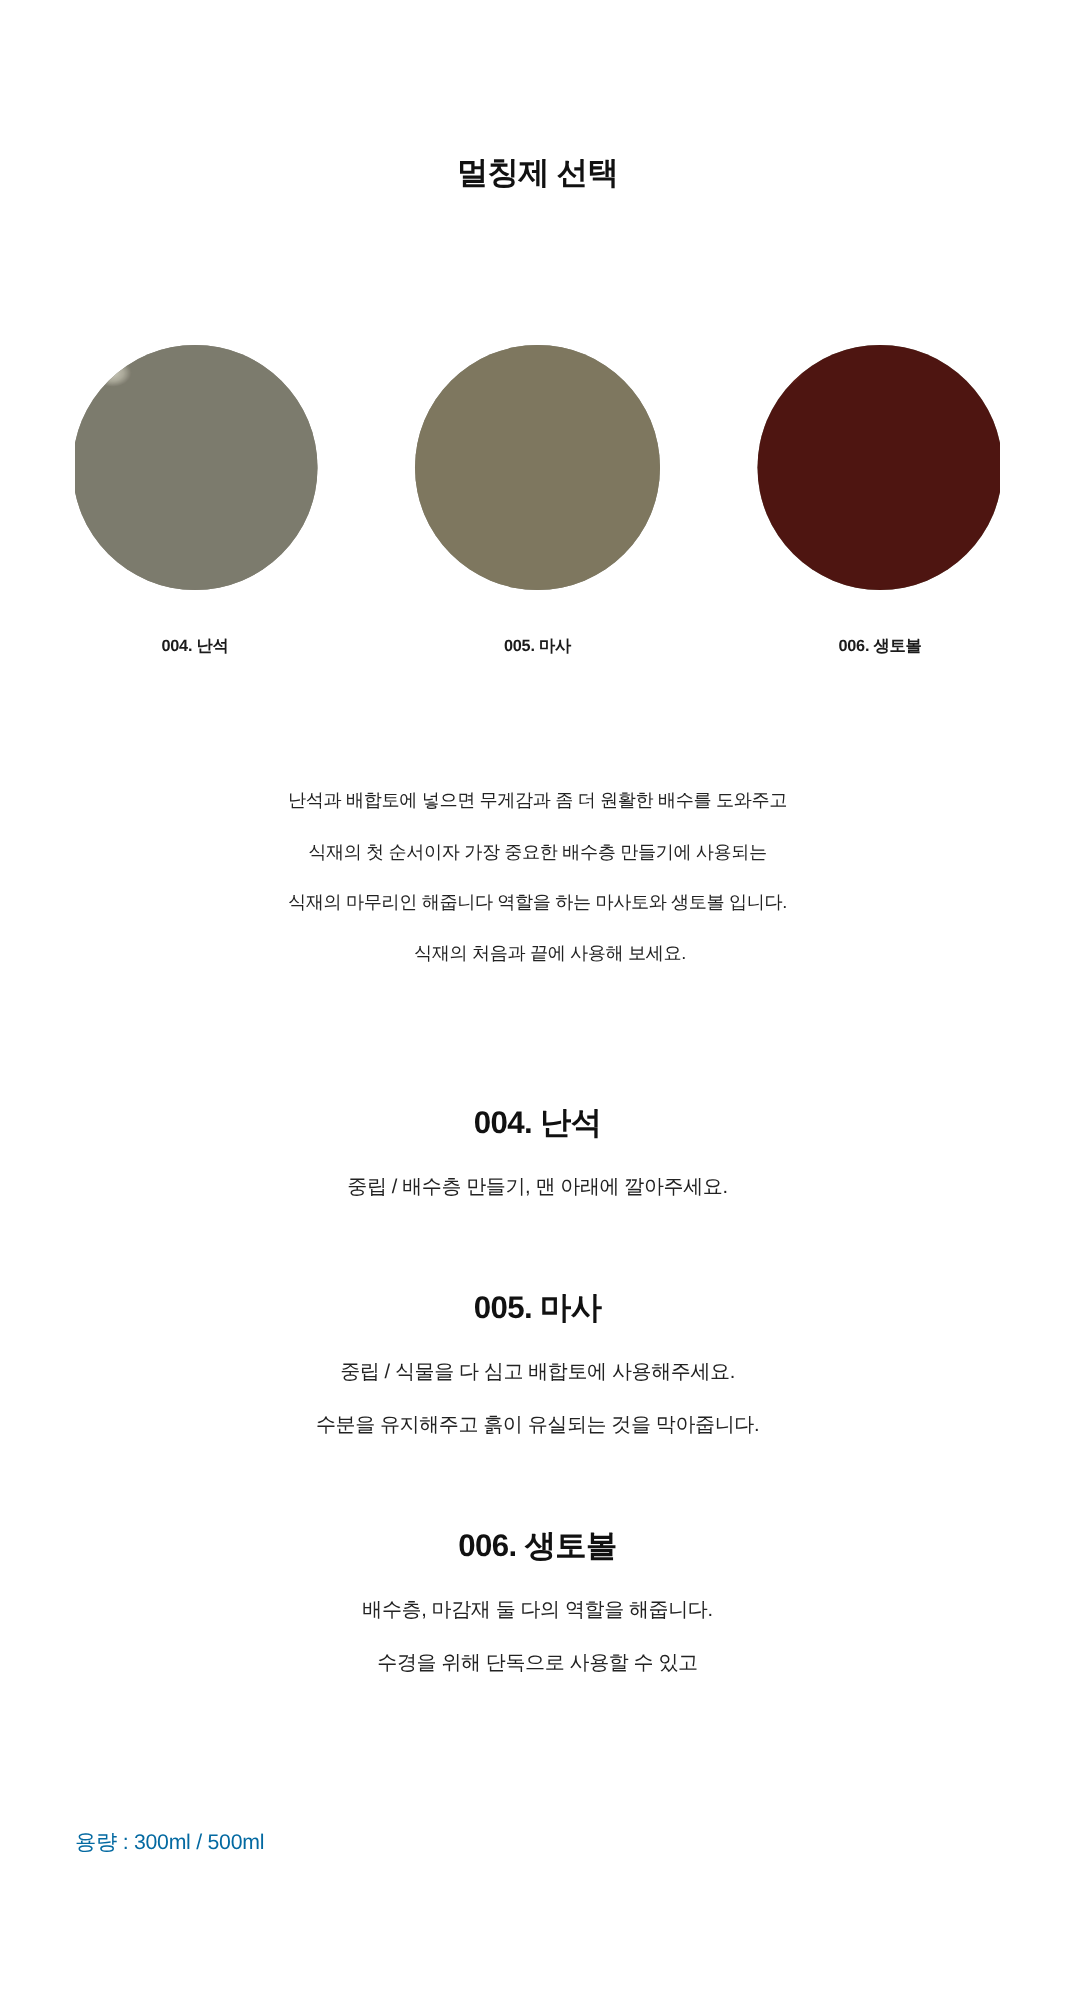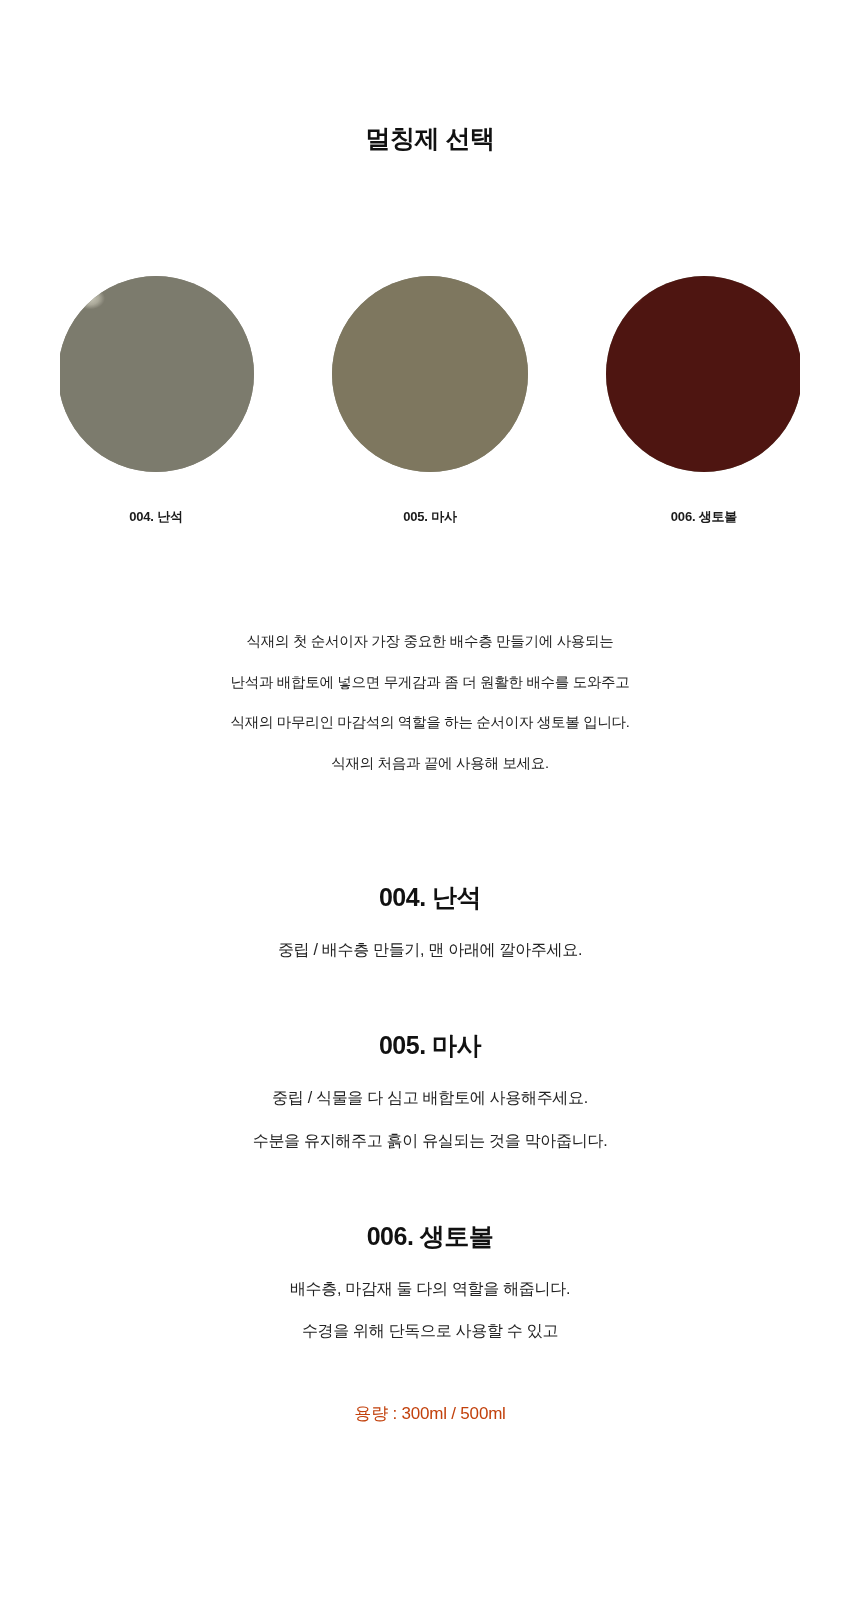--- a/index.html
+++ b/index.html
@@ -158,24 +158,24 @@
     margin: 0 0 22px 0;
     font-size: 16px;
     color: #222222;
     letter-spacing: -0.3px;
     line-height: 1.3;
   }
   .section p:last-child { margin-bottom: 0; }
 
   
   .volume {
-    margin-top: 60px;
-    text-align: center;
+    margin-top: 120px;
+    text-align: left;
     font-size: 17px;
-    color: #c2410c;
+    color: #0369a1;
     letter-spacing: -0.2px;
     padding-bottom: 110px;
   }
 </style>
 </head>
 <body>
 
 <div class="page">
 
   <h1 class="main-title">멀칭제 선택</h1>
@@ -199,23 +199,23 @@
     <div class="product-item">
       <div class="circle">
         <div class="grain-layer stone-saengtobol"></div>
       </div>
       <div class="caption">006. 생토볼</div>
     </div>
 
   </div>
 
   <div class="intro">
+    <p>난석과 배합토에 넣으면 무게감과  좀 더 원활한 배수를 도와주고</p>
     <p>식재의 첫 순서이자 가장 중요한 배수층 만들기에 사용되는</p>
-    <p>난석과 배합토에 넣으면 무게감과  좀 더 원활한 배수를 도와주고</p>
-    <p>식재의 마무리인 마감석의 역할을 하는 순서이자 생토볼 입니다.</p>
+    <p>식재의 마무리인 해줍니다 역할을 하는 마사토와 생토볼 입니다.</p>
     <p>식재의 처음과 끝에 사용해 보세요.</p>
   </div>
 
   <div class="sections">
 
     <div class="section">
       <h2>004. 난석</h2>
       <p>중립 / 배수층 만들기, 맨 아래에 깔아주세요.</p>
     </div>
 

